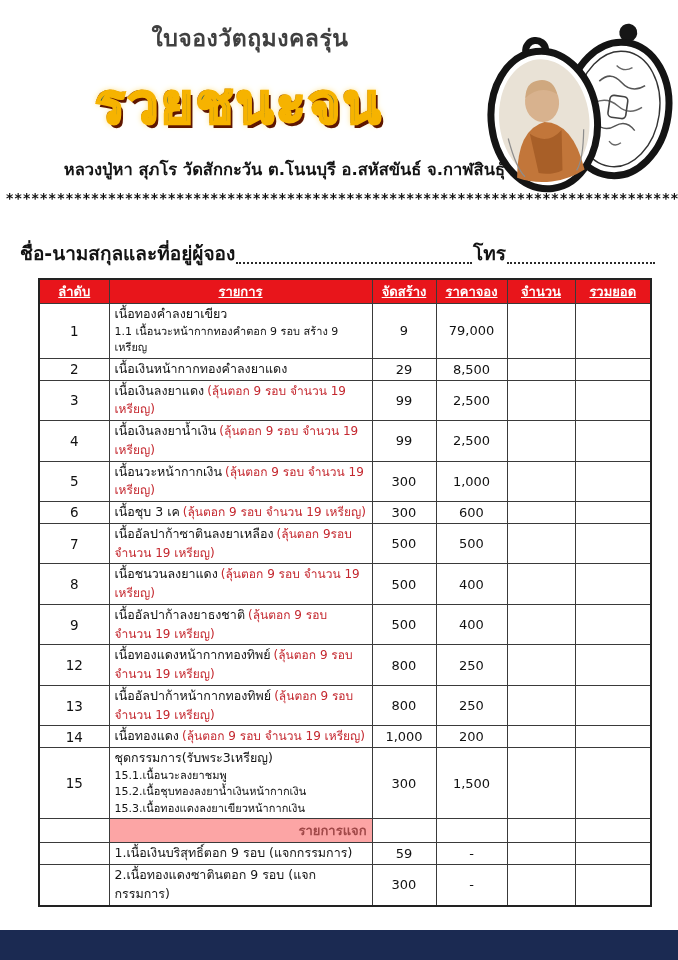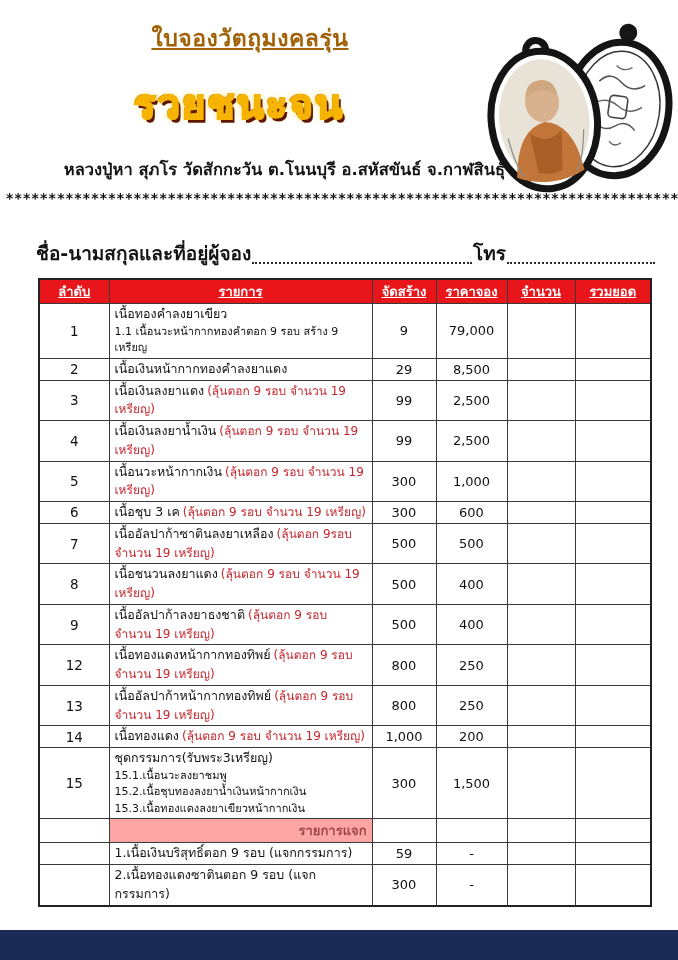--- a/index.html
+++ b/index.html
@@ -2,41 +2,41 @@
 <html><head>
 <meta charset="utf-8">
 <style>
   html,body{margin:0;padding:0;background:#ffffff;}
   .page{
     position:relative;width:678px;height:960px;background:#fff;overflow:hidden;
     font-family:"DejaVu Sans","Liberation Sans",sans-serif;color:#111;
   }
   
   .hdr{position:relative;padding-top:20px;}
-  .form-title{width:500px;text-align:center;font-size:23px;font-weight:bold;color:#a16207;letter-spacing:0.5px;text-decoration:underline;}
+  .form-title{width:500px;text-align:center;font-size:23px;font-weight:bold;color:#404040;letter-spacing:0.5px;}
   .logo-wrap{width:478px;text-align:center;margin-top:2px;height:92px;display:flex;align-items:center;justify-content:center;}
   .logo{
-    font-size:40px;font-weight:bold;line-height:1;color:#0c4a6e;
+    font-size:56px;font-weight:bold;line-height:1;color:#0c4a6e;
     -webkit-text-stroke:2.5px #f6b300;
     text-shadow:3px 4px 0 #5f1600, -1px -1px 0 #7a2a00, 0 0 6px #ffd24d;
     letter-spacing:2px;
     text-align:center;
   }
   .subtitle{width:505px;text-align:right;font-size:16.5px;font-weight:bold;color:#141414;margin-top:6px;}
   .amulets{position:absolute;top:14px;right:0;width:202px;height:186px;}
   .stars{
     margin-top:8px;padding:0 6px;white-space:nowrap;overflow:hidden;
     font-weight:bold;font-size:14px;letter-spacing:1.2px;color:#101010;height:18px;
   }
   
   .fill-line{display:flex;align-items:flex-end;font-size:19px;font-weight:bold;color:#131313;}
   .fill-line .lbl{white-space:nowrap;}
   .dotline{flex-grow:1;border-bottom:2.5px dotted #2a2a2a;margin:0 1px 4px 1px;height:1px;}
   .dotline.short{flex-grow:0;width:148px;}
-  .booker{margin:30px 22px 0 36px;text-align:right;}
+  .booker{margin:30px 22px 0 20px;text-align:right;}
   
   table.order{border-collapse:collapse;margin:10px 0 0 38px;width:612px;table-layout:fixed;}
   table.order td,table.order th{border:1px solid #3a3a3a;padding:1px 5px;vertical-align:middle;}
   table.order{border:2px solid #222;}
   th{background:#e8151b;color:#ffffff;font-size:13px;font-weight:bold;height:19px;padding:1px 2px;text-decoration:underline;}
   .c-no{text-align:center;font-size:13.5px;}
   .c-item{font-size:12.5px;line-height:1.5;color:#141414;text-align:left;}
   .item-main{font-weight:500;margin-top:48px;}
   .item-red{color:#c4272e;margin-left:3px;font-size:12px;}
   .item-sub{font-size:11px;line-height:1.5;}

